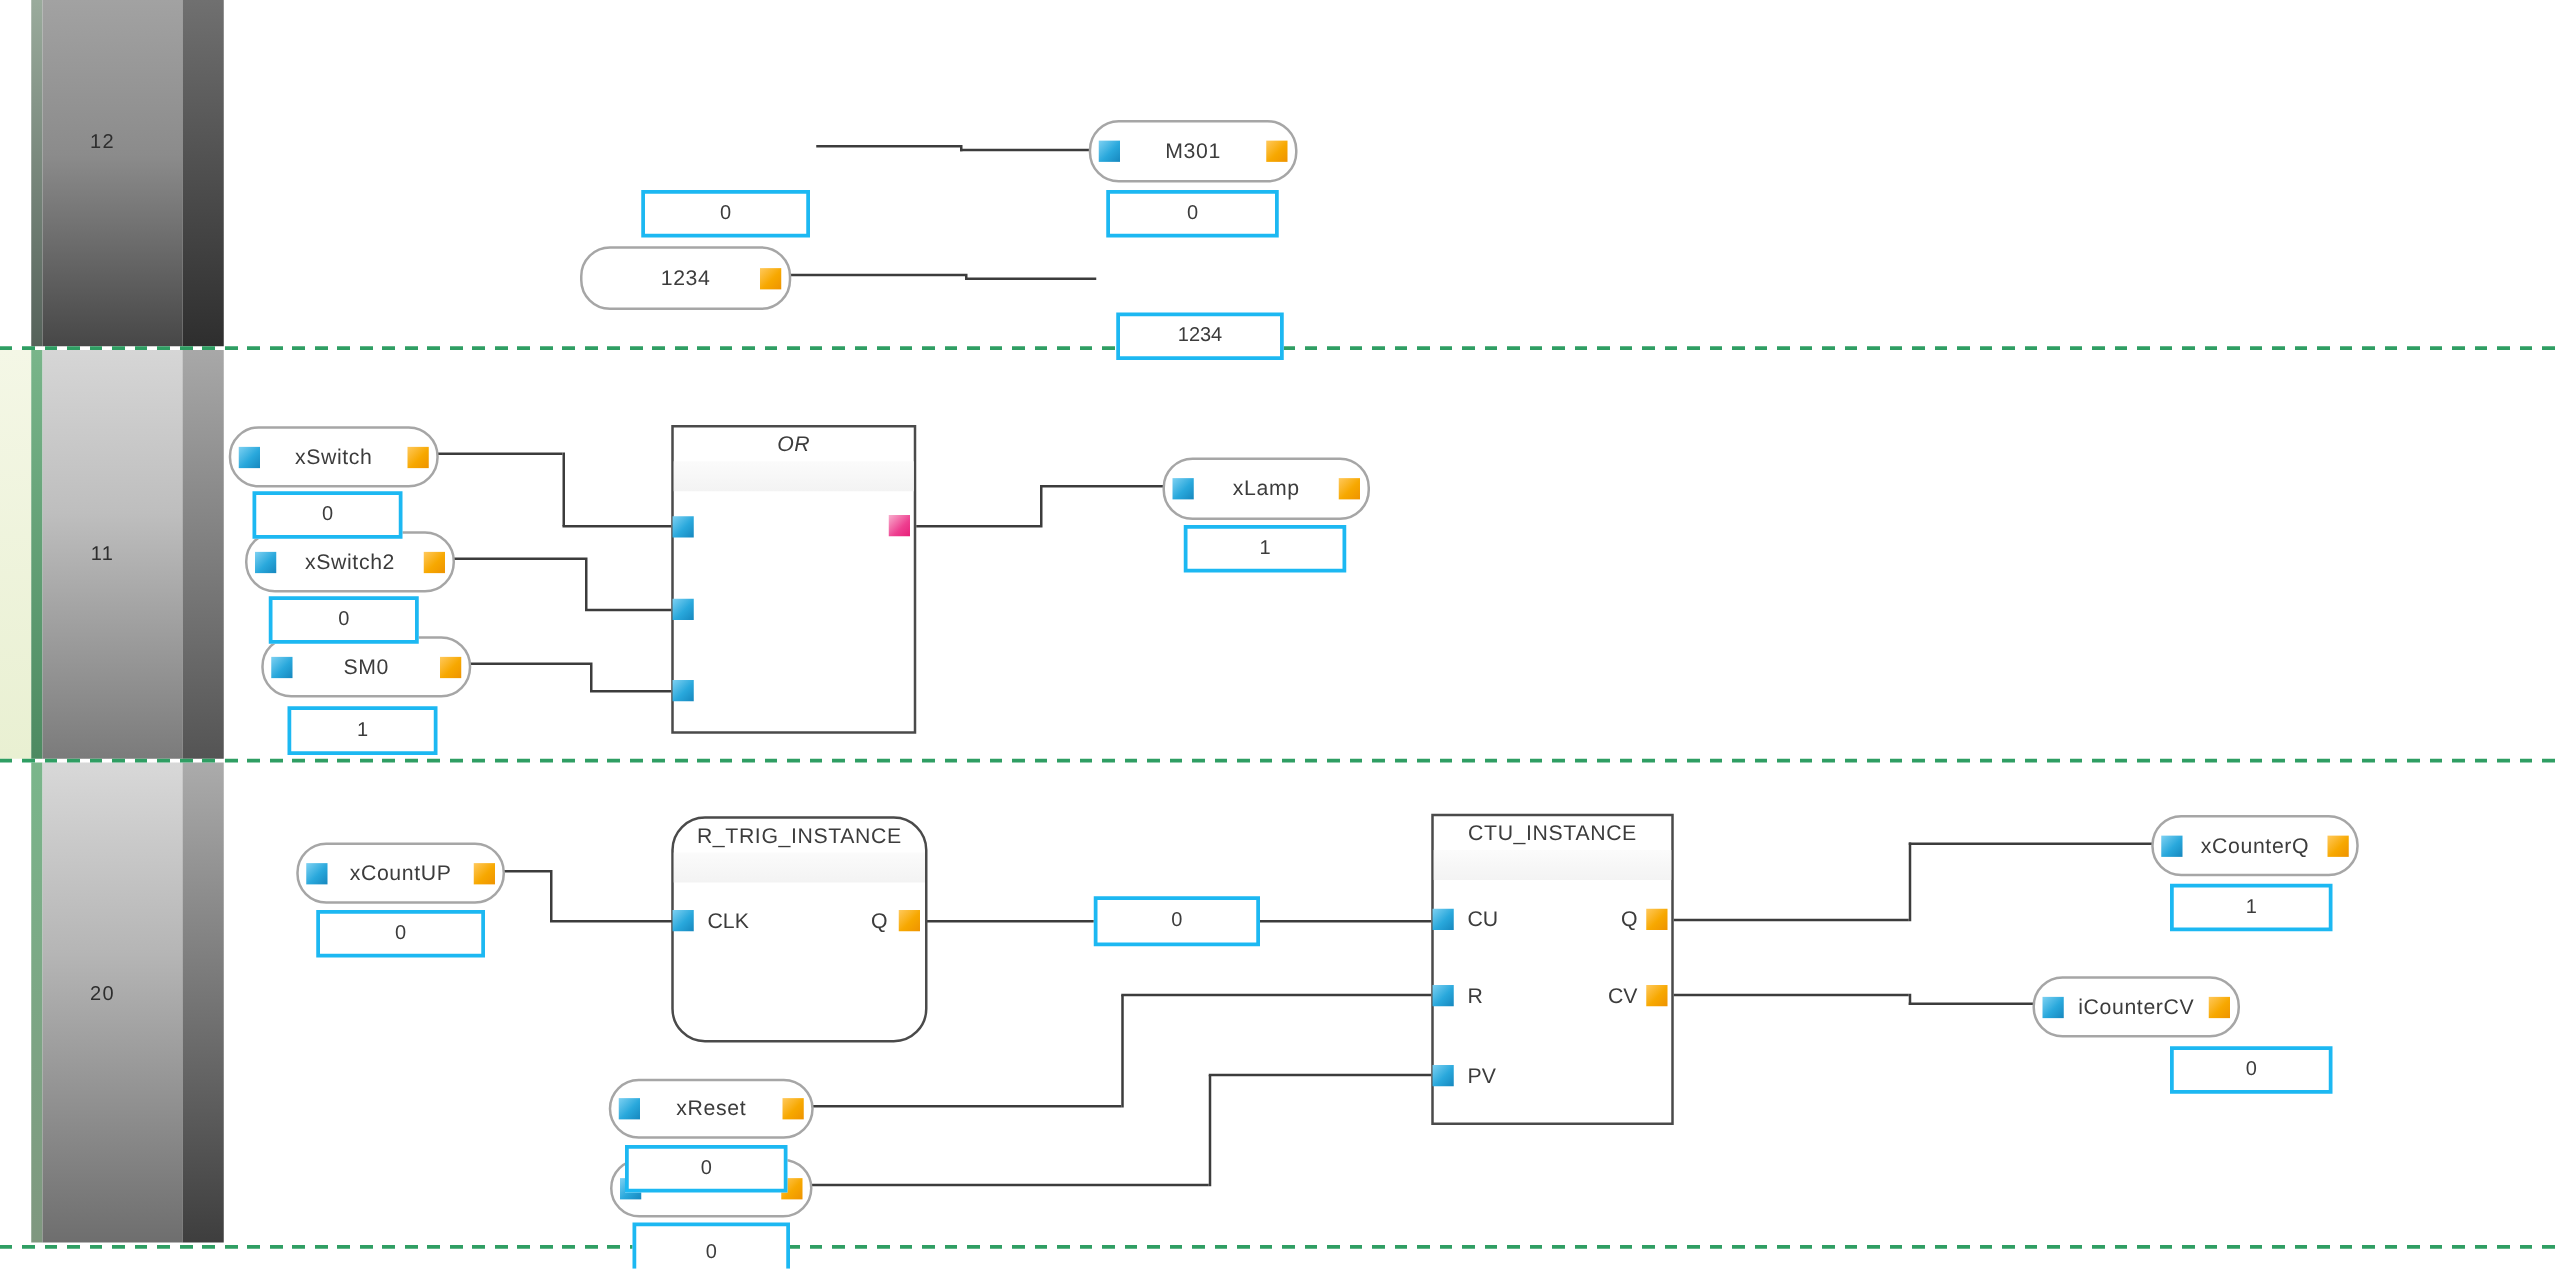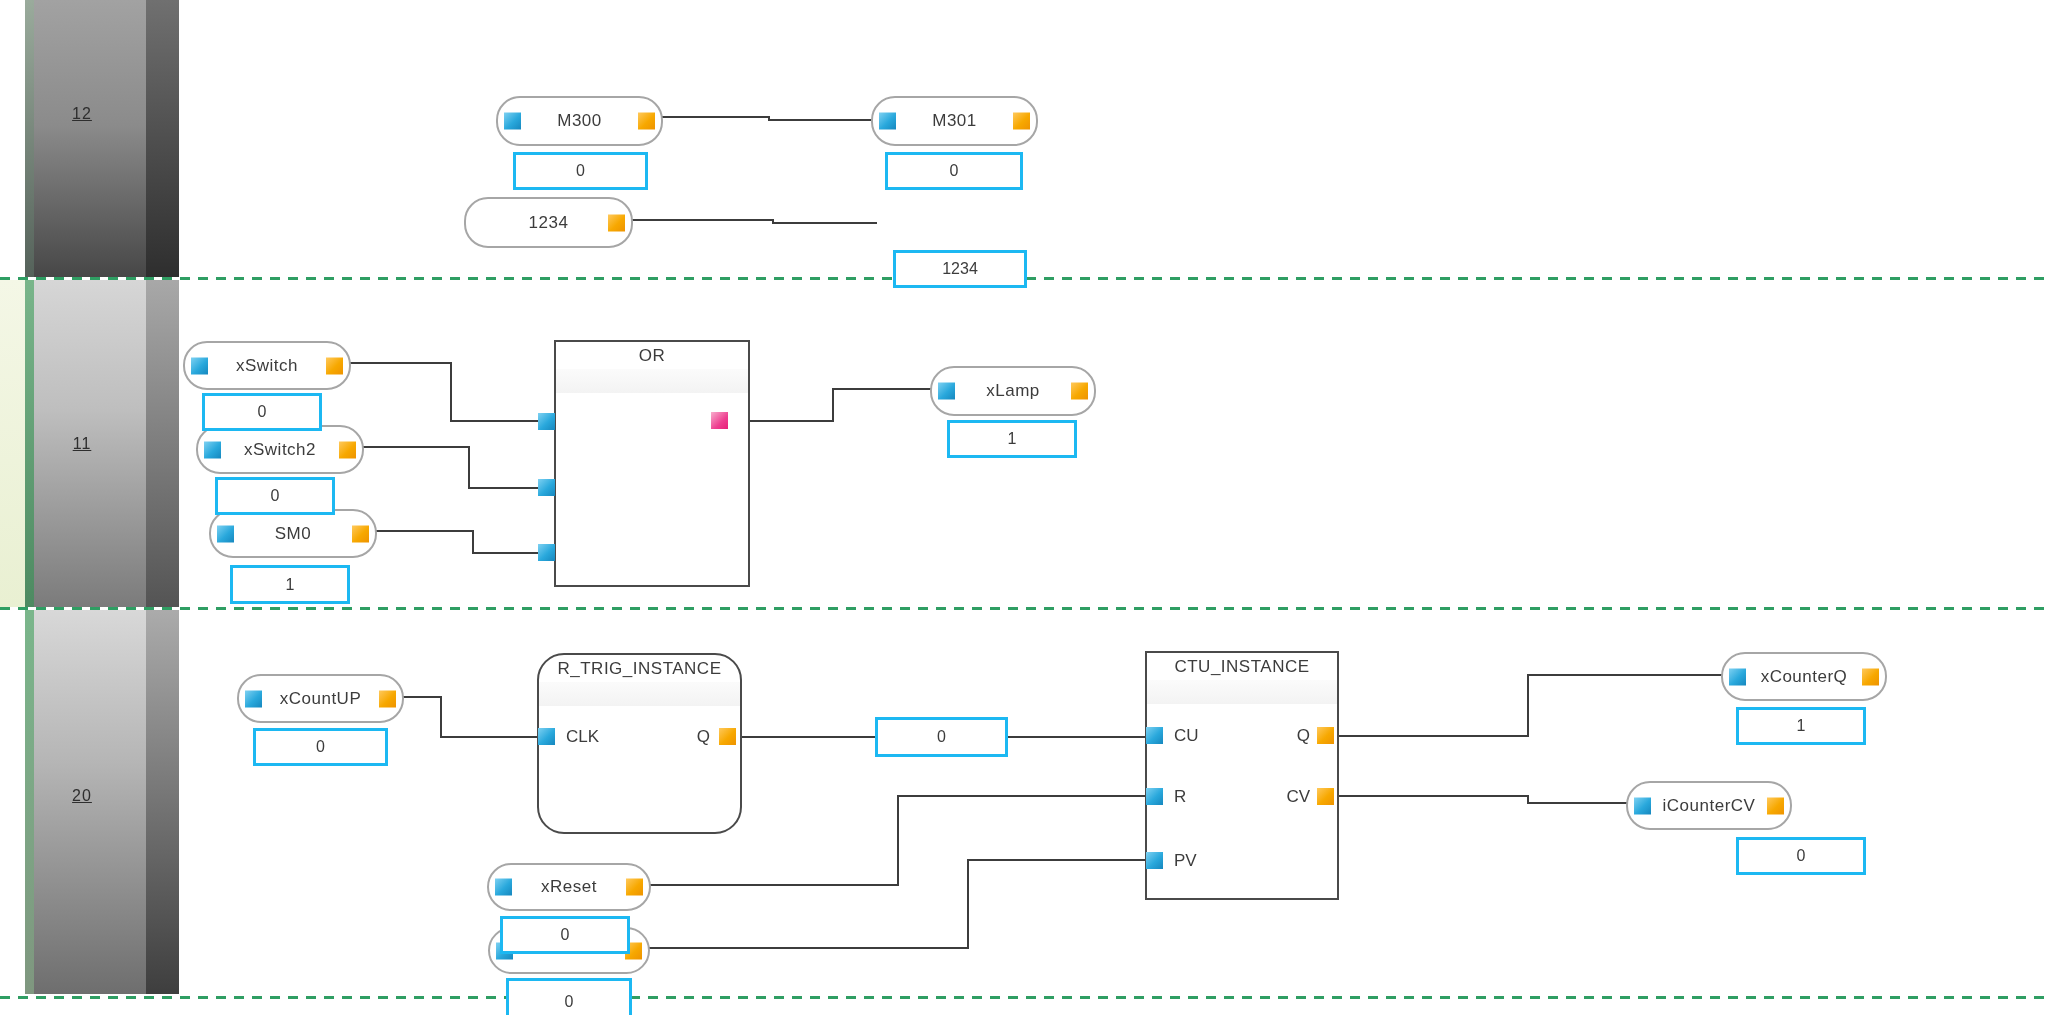--- a/index.html
+++ b/index.html
@@ -4,21 +4,21 @@
 <style>
   html,body{margin:0;padding:0;background:#ffffff;}
   #canvas{
     position:relative;width:2048px;height:1015px;overflow:hidden;
     font-family:"Liberation Sans",sans-serif;color:#3c3c3c;background:#ffffff;
   }
   
   .rail-part{position:absolute;}
   .rail-label{
     position:absolute;left:34px;width:96px;text-align:center;
-    font-size:16px;color:#2e2e2e;letter-spacing:1px;text-decoration:underline;
+    font-size:16px;color:#2e2e2e;letter-spacing:1px;
   }
   .pale-col{position:absolute;left:0;width:25px;background:linear-gradient(#f4f7e6,#e9f0d2);}
   .strip12{background:linear-gradient(#9aab9c,#55625a);}
   .strip11{background:linear-gradient(#79b58a,#4d8a61);}
   .strip19{background:linear-gradient(#7ab68b,#7f977f);}
   .main12{background:linear-gradient(#a2a2a2,#8b8b8b 45%,#474747);}
   .main11{background:linear-gradient(#d6d6d6,#bebebe 40%,#7b7b7b);}
   .main19{background:linear-gradient(#d8d8d8,#b5b5b5 40%,#6e6e6e);}
   .dark12{background:linear-gradient(#707070,#2e2e2e);}
   .dark11{background:linear-gradient(#a8a8a8,#545454);}
@@ -123,21 +123,21 @@
   <div class="wh" style="left:646px;top:947px;width:321px;"></div>
   <div class="wv" style="left:967px;top:860px;height:89px;"></div>
   <div class="wh" style="left:967px;top:859px;width:179px;"></div>
   <div class="wh" style="left:1334px;top:735px;width:193px;"></div>
   <div class="wv" style="left:1527px;top:674px;height:63px;"></div>
   <div class="wh" style="left:1527px;top:674px;width:200px;"></div>
   <div class="wh" style="left:1334px;top:795px;width:193px;"></div>
   <div class="wv" style="left:1527px;top:795px;height:9px;"></div>
   <div class="wh" style="left:1527px;top:802px;width:200px;"></div>
 
-  <div class="fblock" style="left:554px;top:340px;width:192px;height:243px;">
+  <div class="fblock" style="left:537px;top:340px;width:192px;height:243px;font-style:italic;">
     <div class="title">OR</div>
     <div class="band"></div>
   </div>
   <div class="pin blue" style="left:538px;top:413px;"></div>
   <div class="pin blue" style="left:538px;top:479px;"></div>
   <div class="pin blue" style="left:538px;top:544px;"></div>
   <div class="pin pink" style="left:711px;top:412px;"></div>
 
   <div class="fblock" style="left:537px;top:653px;width:201px;height:177px;border-radius:27px;">
     <div class="title">R_TRIG_INSTANCE</div>
@@ -156,25 +156,20 @@
   <div class="pinlabel" style="left:1174px;top:726px;">CU</div>
   <div class="pin blue" style="left:1146px;top:788px;"></div>
   <div class="pinlabel" style="left:1174px;top:787px;">R</div>
   <div class="pin blue" style="left:1146px;top:852px;"></div>
   <div class="pinlabel" style="left:1174px;top:851px;">PV</div>
   <div class="pin orange" style="left:1317px;top:727px;"></div>
   <div class="pinlabel right" style="left:1242px;top:726px;width:68px;">Q</div>
   <div class="pin orange" style="left:1317px;top:788px;"></div>
   <div class="pinlabel right" style="left:1242px;top:787px;width:68px;">CV</div>
 
-  <div class="pill" style="left:496px;top:96px;width:163px;height:46px;">
-    <div class="pin blue"></div>
-    <span>M300</span>
-    <div class="pin orange"></div>
-  </div>
   <div class="vbox" style="left:513px;top:152px;width:135px;height:38px;">
     <span>0</span>
   </div>
 
   <div class="pill" style="left:871px;top:96px;width:163px;height:46px;">
     <div class="pin blue"></div>
     <span>M301</span>
     <div class="pin orange"></div>
   </div>
   <div class="vbox" style="left:885px;top:152px;width:138px;height:38px;">

